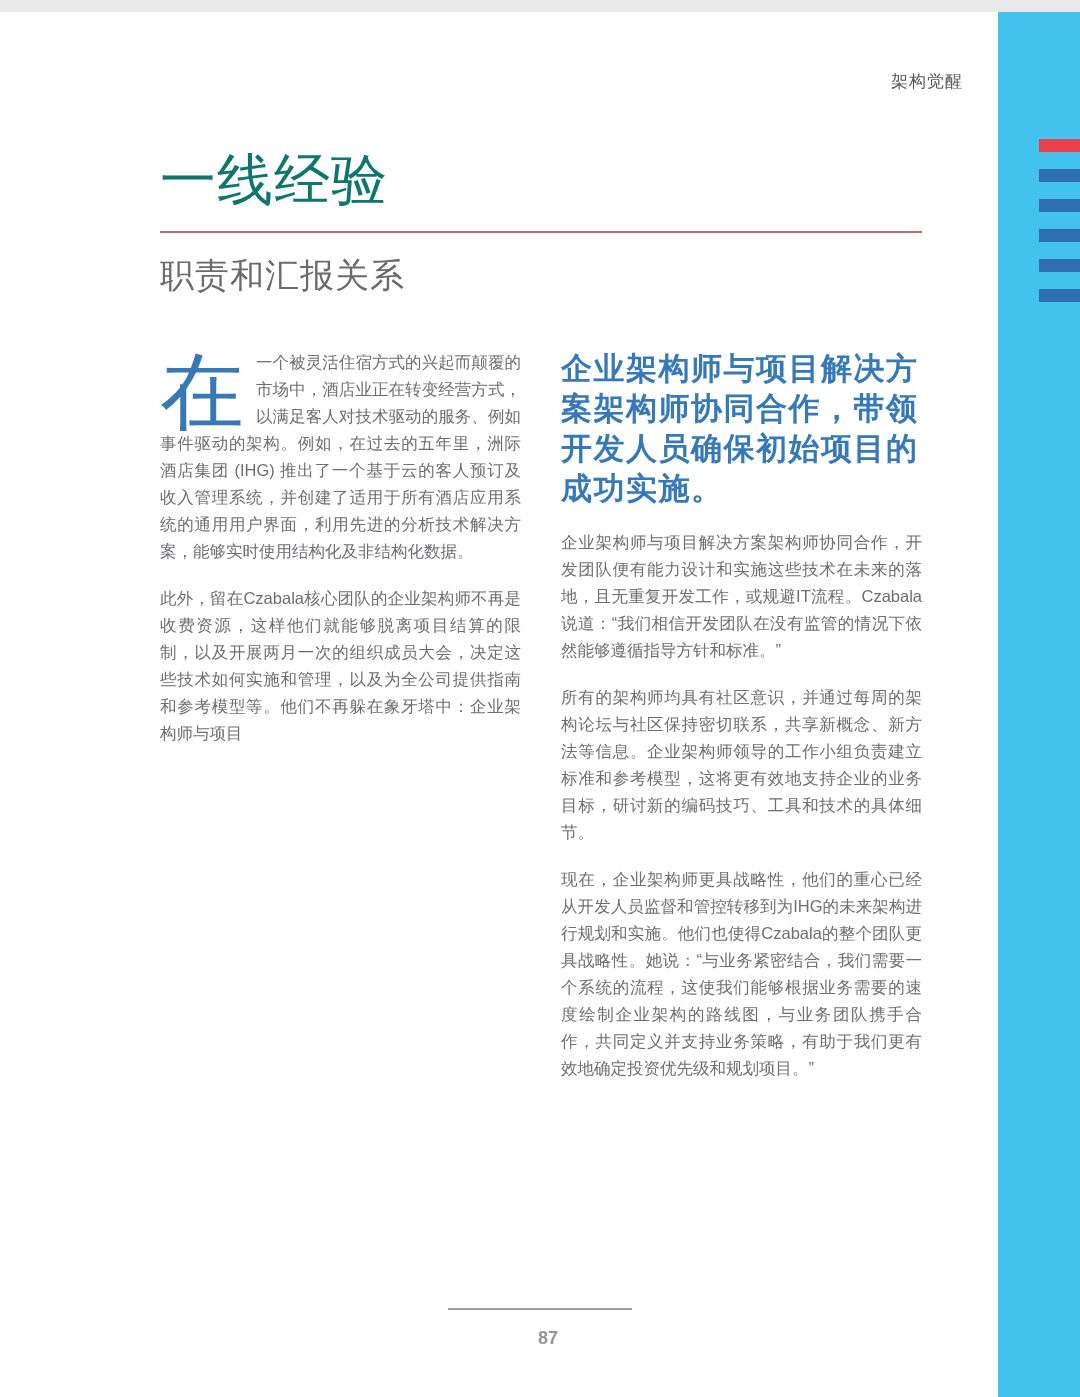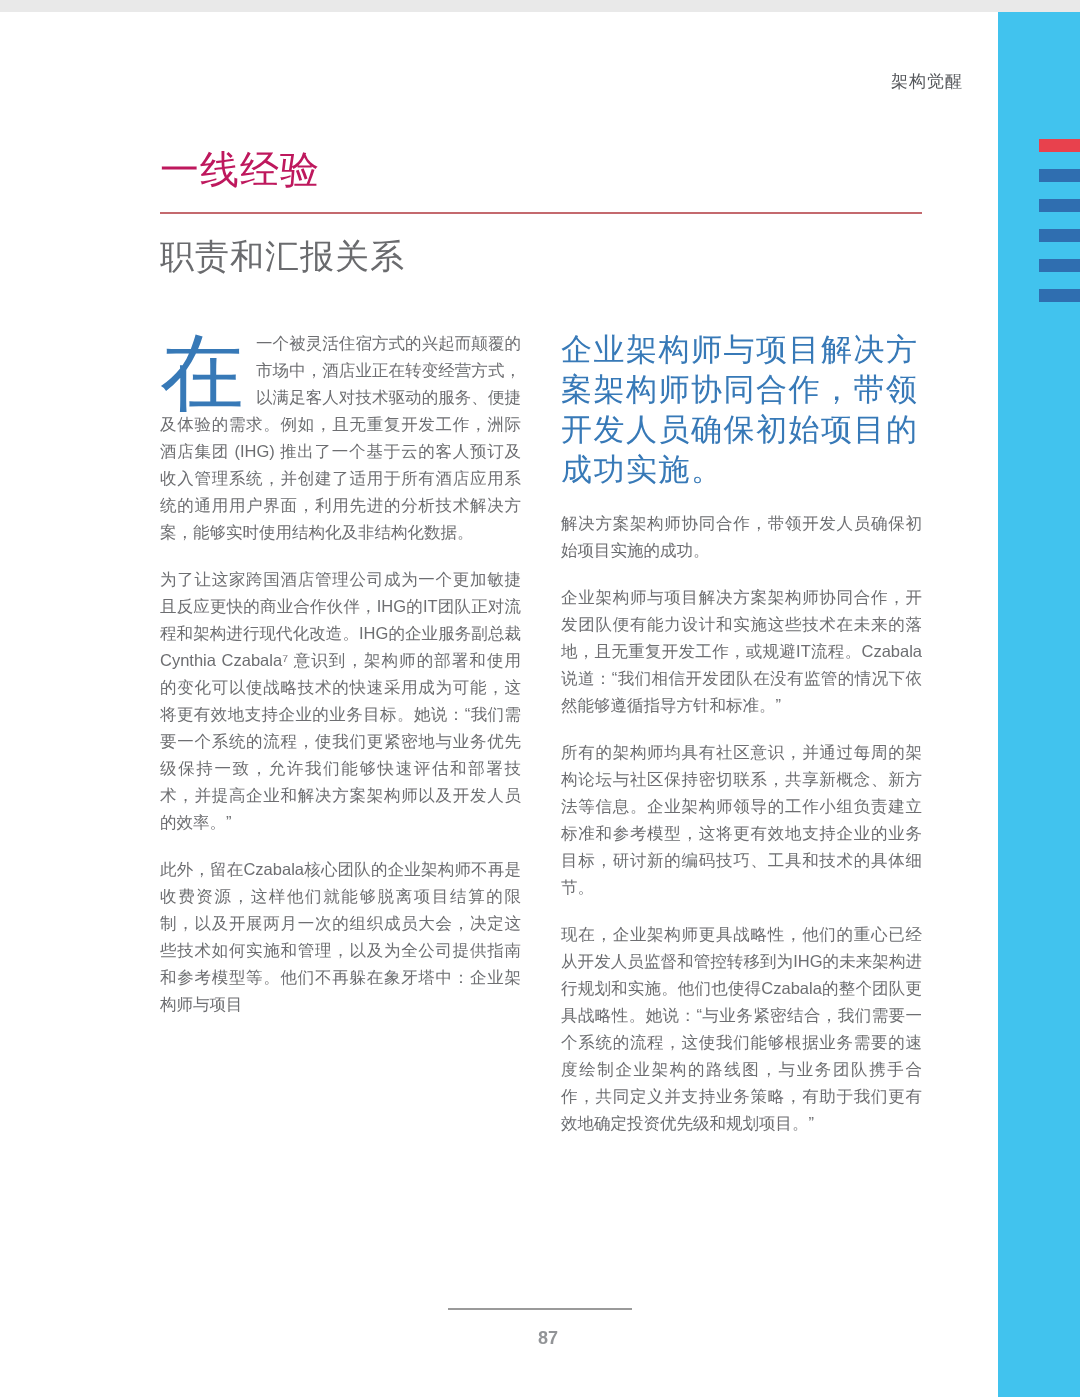--- a/index.html
+++ b/index.html
@@ -43,23 +43,23 @@
   }
 
   
   .content {
     position: absolute;
     left: 160px; top: 136px;
     width: 762px;
   }
   .section-title {
     margin: 0;
-    font-size: 39px;
+    font-size: 56px;
     font-weight: 400;
-    color: #be185d;
+    color: #0f766e;
     letter-spacing: 1px;
     line-height: 1.15;
   }
   .red-rule {
     margin-top: 19px;
     height: 2px;
     background: #C4696E;
     border: 0;
   }
   .article-title {
@@ -94,20 +94,21 @@
     margin: 5px 12px 0 0;
   }
 
   .pull-quote {
     margin: 0 0 19px 0;
     font-size: 31px;
     line-height: 40px;
     color: #3779B7;
     letter-spacing: 1.5px;
     text-align: left;
+    font-weight: bold;
   }
 
   
   .footer-rule {
     position: absolute;
     left: 448px; top: 1296px;
     width: 184px; height: 2px;
     background: #9A9A9A;
   }
   .page-number {
@@ -142,29 +143,27 @@
     <h1 class="section-title">一线经验</h1>
 
     <div class="red-rule"></div>
 
     <h2 class="article-title">职责和汇报关系</h2>
 
     <div class="columns">
 
       <div class="col">
         <p>
-          <span class="dropcap">在</span><span>一个被灵活住宿方式的兴起而颠覆的市场中，酒店业正在转变经营方式，以满足客人对技术驱动的服务、便捷及体验的需求。例如，且无重复开发工作，洲际酒店集团 (IHG) 推出了一个基于云的客人预订及收入管理系统，并创建了适用于所有酒店应用系统的通用用户界面，利用先进的分析技术解决方案，能够实时使用结构化及非结构化数据。</span>
+          <span class="dropcap">在</span><span>一个被灵活住宿方式的兴起而颠覆的市场中，酒店业正在转变经营方式，以满足客人对技术驱动的服务、例如事件驱动的架构。例如，在过去的五年里，洲际酒店集团 (IHG) 推出了一个基于云的客人预订及收入管理系统，并创建了适用于所有酒店应用系统的通用用户界面，利用先进的分析技术解决方案，能够实时使用结构化及非结构化数据。</span>
         </p>
-        <p>为了让这家跨国酒店管理公司成为一个更加敏捷且反应更快的商业合作伙伴，IHG的IT团队正对流程和架构进行现代化改造。IHG的企业服务副总裁Cynthia Czabala⁷ 意识到，架构师的部署和使用的变化可以使战略技术的快速采用成为可能，这将更有效地支持企业的业务目标。她说：“我们需要一个系统的流程，使我们更紧密地与业务优先级保持一致，允许我们能够快速评估和部署技术，并提高企业和解决方案架构师以及开发人员的效率。”</p>
         <p>此外，留在Czabala核心团队的企业架构师不再是收费资源，这样他们就能够脱离项目结算的限制，以及开展两月一次的组织成员大会，决定这些技术如何实施和管理，以及为全公司提供指南和参考模型等。他们不再躲在象牙塔中：企业架构师与项目</p>
       </div>
 
       <div class="col">
         <p class="pull-quote">企业架构师与项目解决方案架构师协同合作，带领开发人员确保初始项目的成功实施。</p>
-        <p>解决方案架构师协同合作，带领开发人员确保初始项目实施的成功。</p>
         <p>企业架构师与项目解决方案架构师协同合作，开发团队便有能力设计和实施这些技术在未来的落地，且无重复开发工作，或规避IT流程。Czabala说道：“我们相信开发团队在没有监管的情况下依然能够遵循指导方针和标准。”</p>
         <p>所有的架构师均具有社区意识，并通过每周的架构论坛与社区保持密切联系，共享新概念、新方法等信息。企业架构师领导的工作小组负责建立标准和参考模型，这将更有效地支持企业的业务目标，研讨新的编码技巧、工具和技术的具体细节。</p>
         <p>现在，企业架构师更具战略性，他们的重心已经从开发人员监督和管控转移到为IHG的未来架构进行规划和实施。他们也使得Czabala的整个团队更具战略性。她说：“与业务紧密结合，我们需要一个系统的流程，这使我们能够根据业务需要的速度绘制企业架构的路线图，与业务团队携手合作，共同定义并支持业务策略，有助于我们更有效地确定投资优先级和规划项目。”</p>
       </div>
 
     </div>
   </div>
 
   <div class="footer-rule"></div>
   <div class="page-number">87</div>

